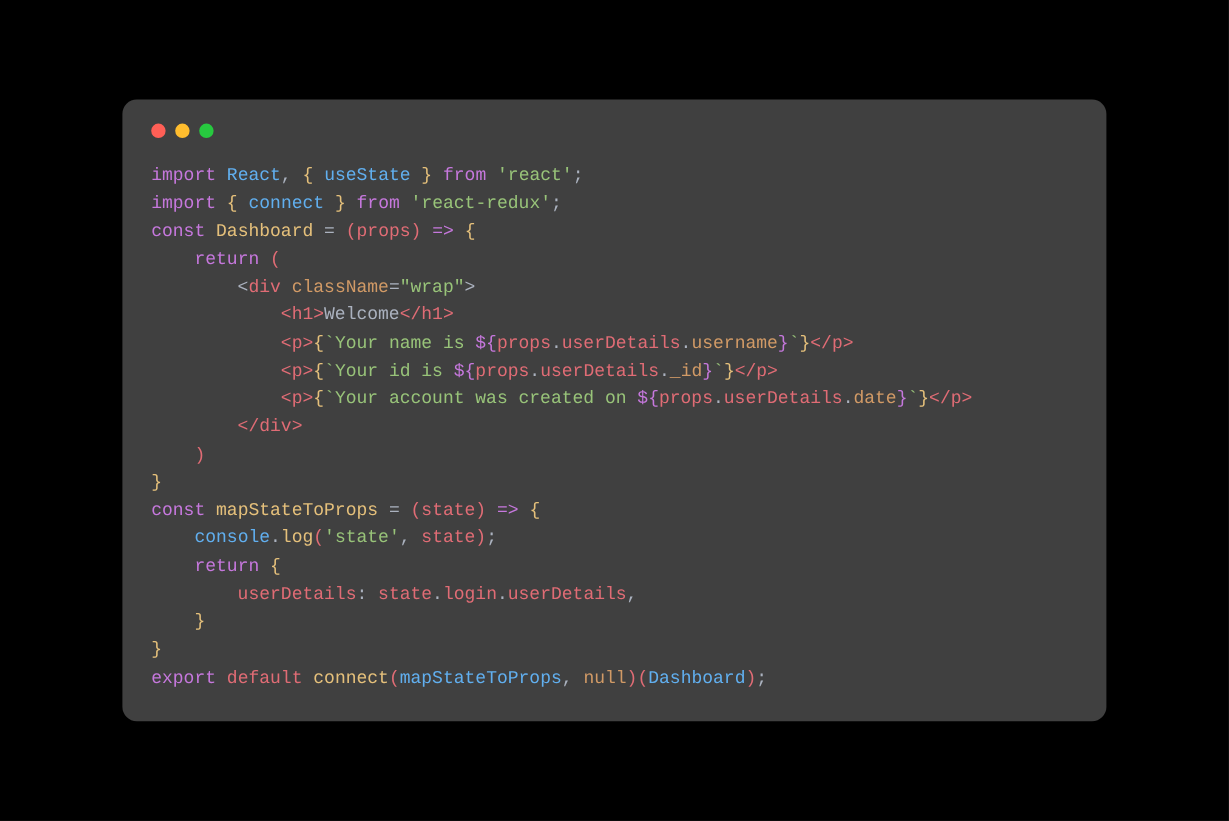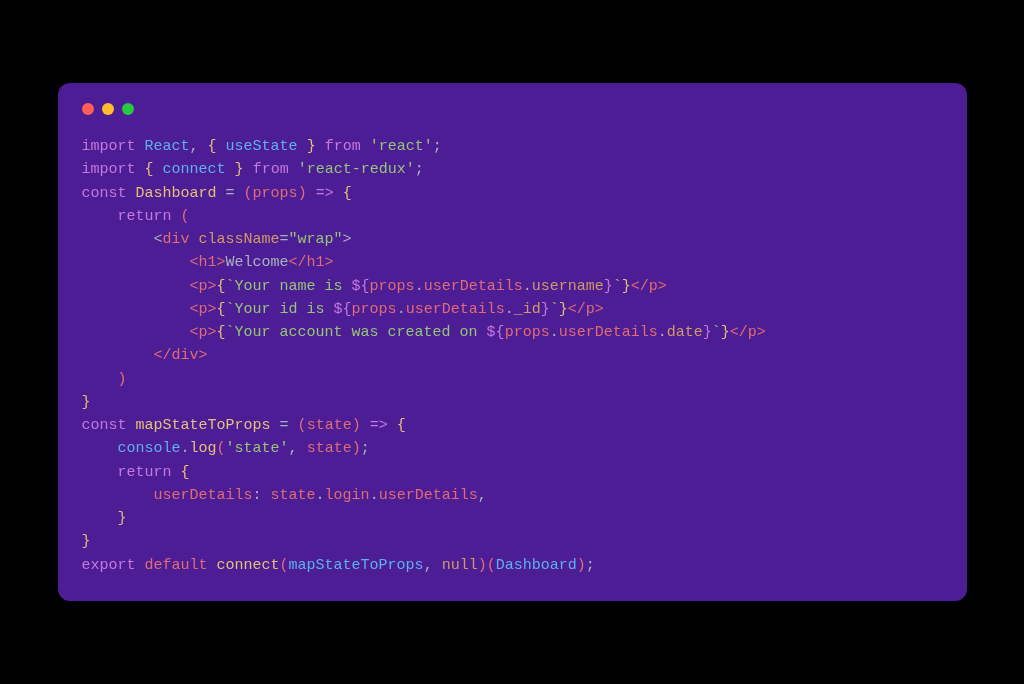--- a/index.html
+++ b/index.html
@@ -10,23 +10,23 @@
     body {
       background: #000000;
       width: 1024px;
       height: 684px;
       display: flex;
       align-items: center;
       justify-content: center;
       font-family: 'SF Mono', 'Monaco', 'Consolas', 'Courier New', monospace;
     }
     .window {
-      background: #4c1d95;
+      background: #404040;
       border-radius: 12px;
-      width: 909px;
+      width: 820px;
       padding: 20px 24px 24px 24px;
       box-shadow: 0 20px 60px rgba(0,0,0,0.6);
     }
     .traffic-lights {
       display: flex;
       gap: 8px;
       margin-bottom: 20px;
     }
     .traffic-light {
       width: 12px;

